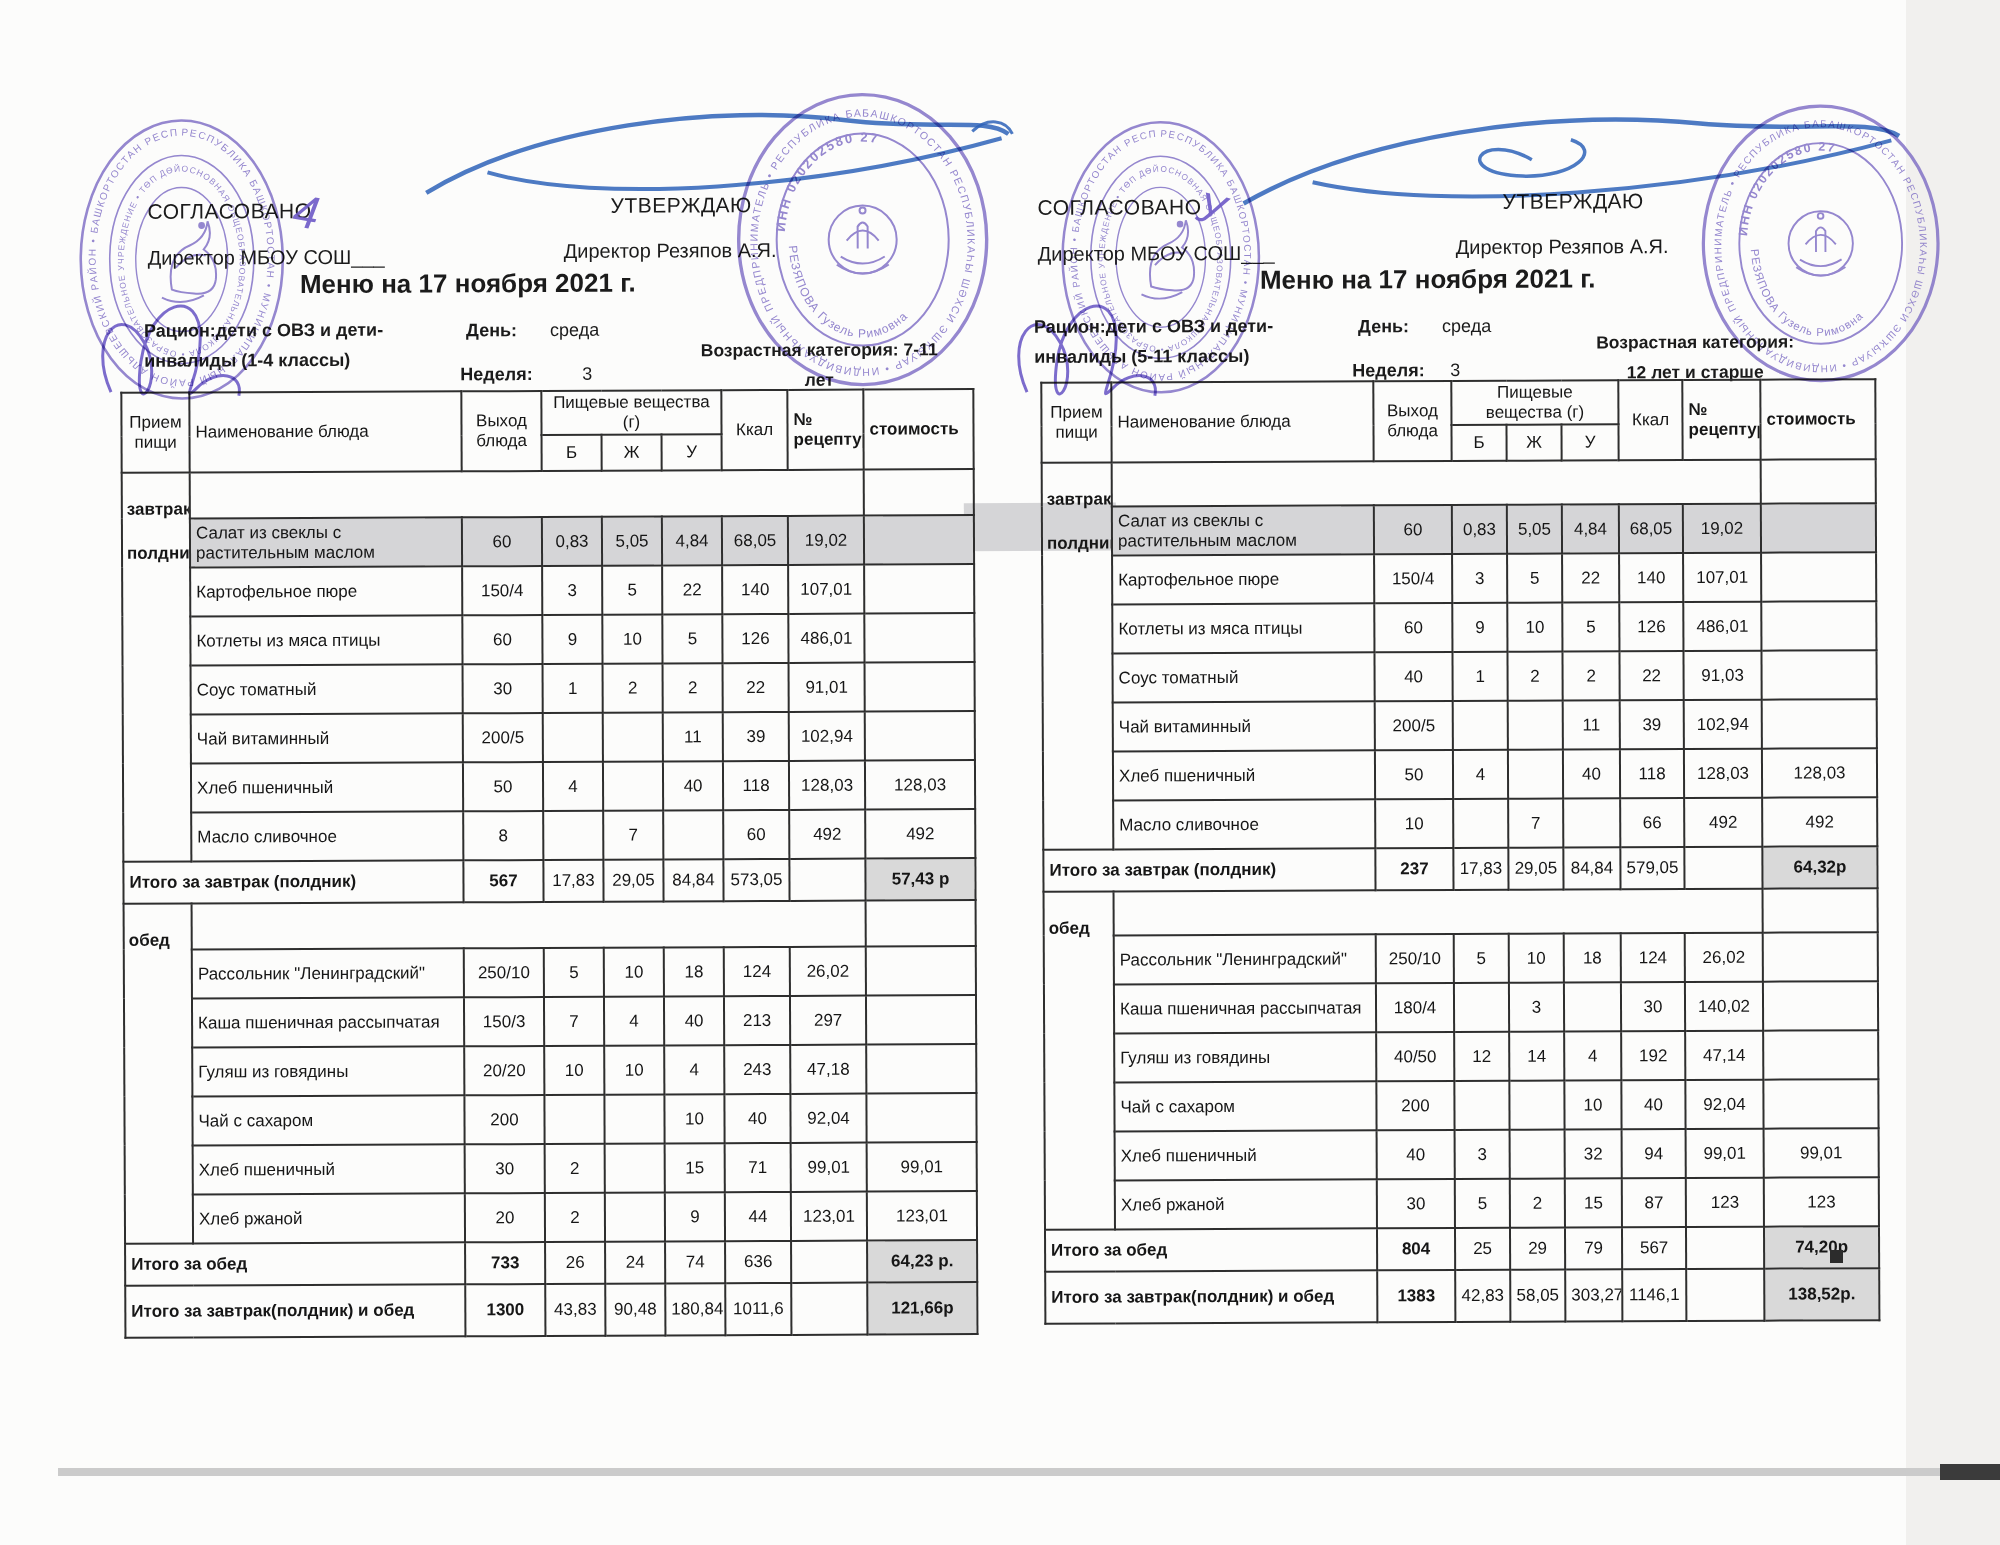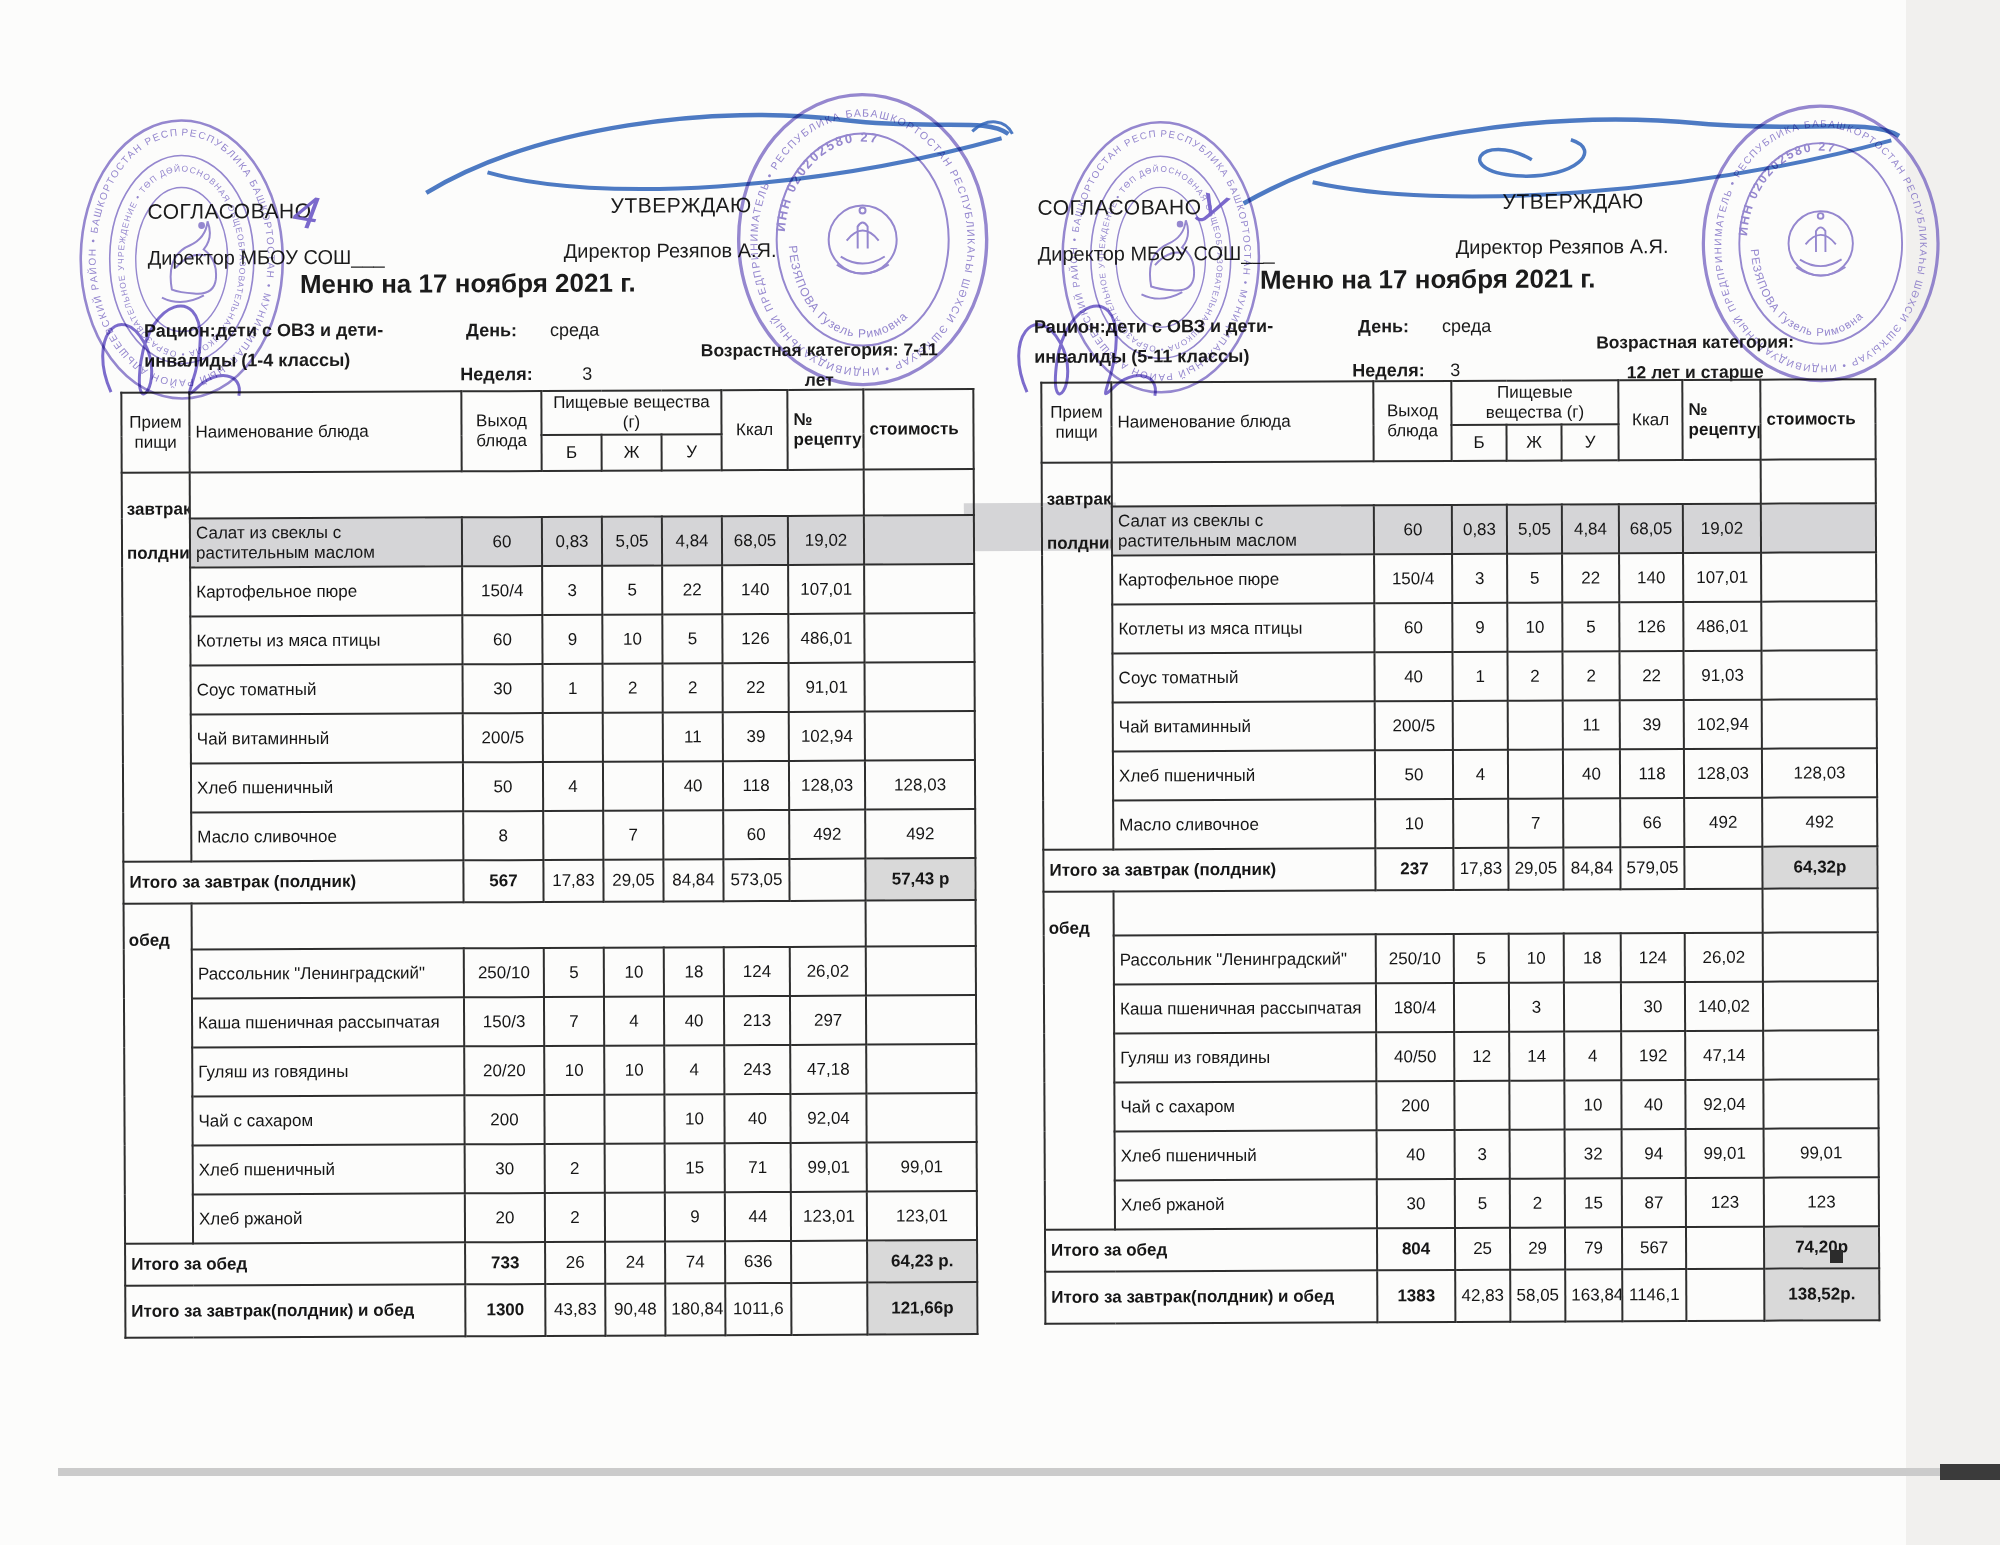--- a/index.html
+++ b/index.html
@@ -516,21 +516,21 @@
             <td class="num">79</td>
             <td class="num">567</td>
             <td class="num"></td>
             <td class="num strong shade">74,20р</td>
           </tr>
           <tr class="grand-row">
             <td colspan="2" class="total-label">Итого за завтрак(полдник) и обед</td>
             <td class="num strong">1383</td>
             <td class="num">42,83</td>
             <td class="num">58,05</td>
-            <td class="num">163,84</td>
+            <td class="num">303,27</td>
             <td class="num">1146,1</td>
             <td class="num"></td>
             <td class="num strong shade">138,52р.</td>
           </tr>
         </tbody>
       </table>
     </div>
 
   <svg class="stamp" style="left:78px;top:112px;" width="212" height="288" viewBox="0 0 212 288">
     <g stroke="#7d6cc4" fill="none">

